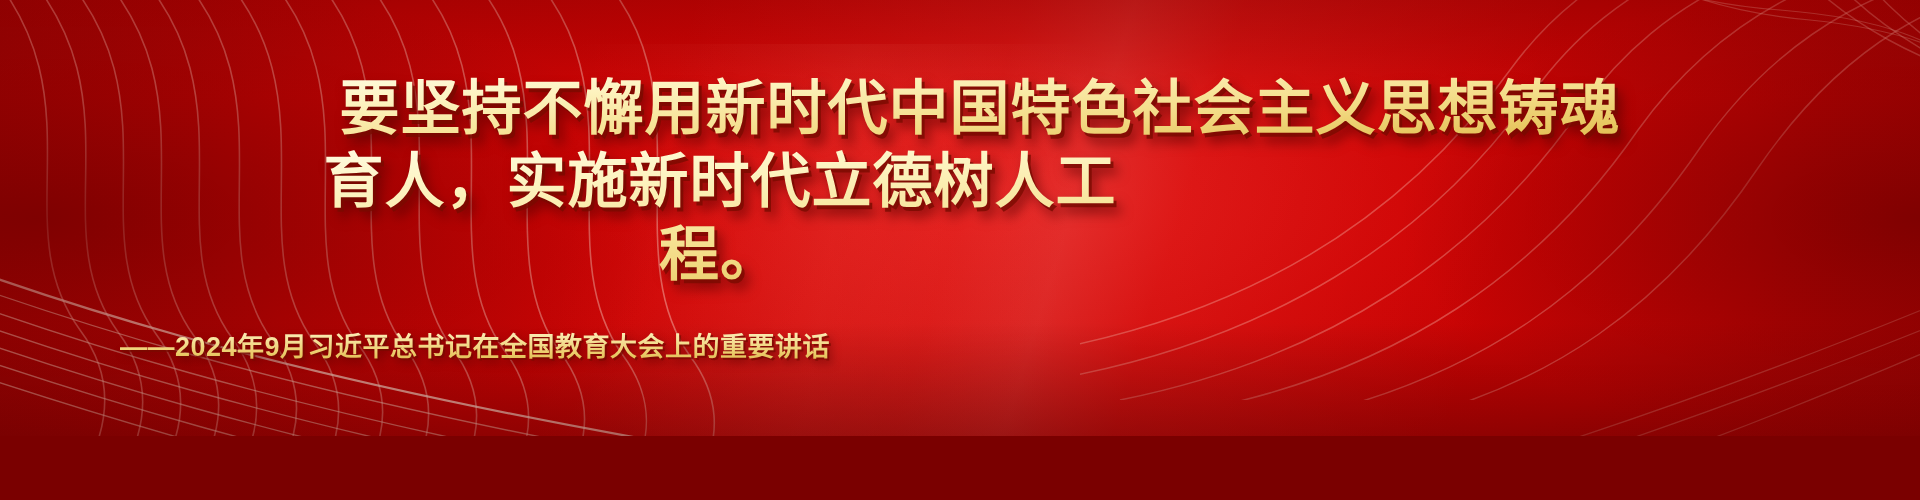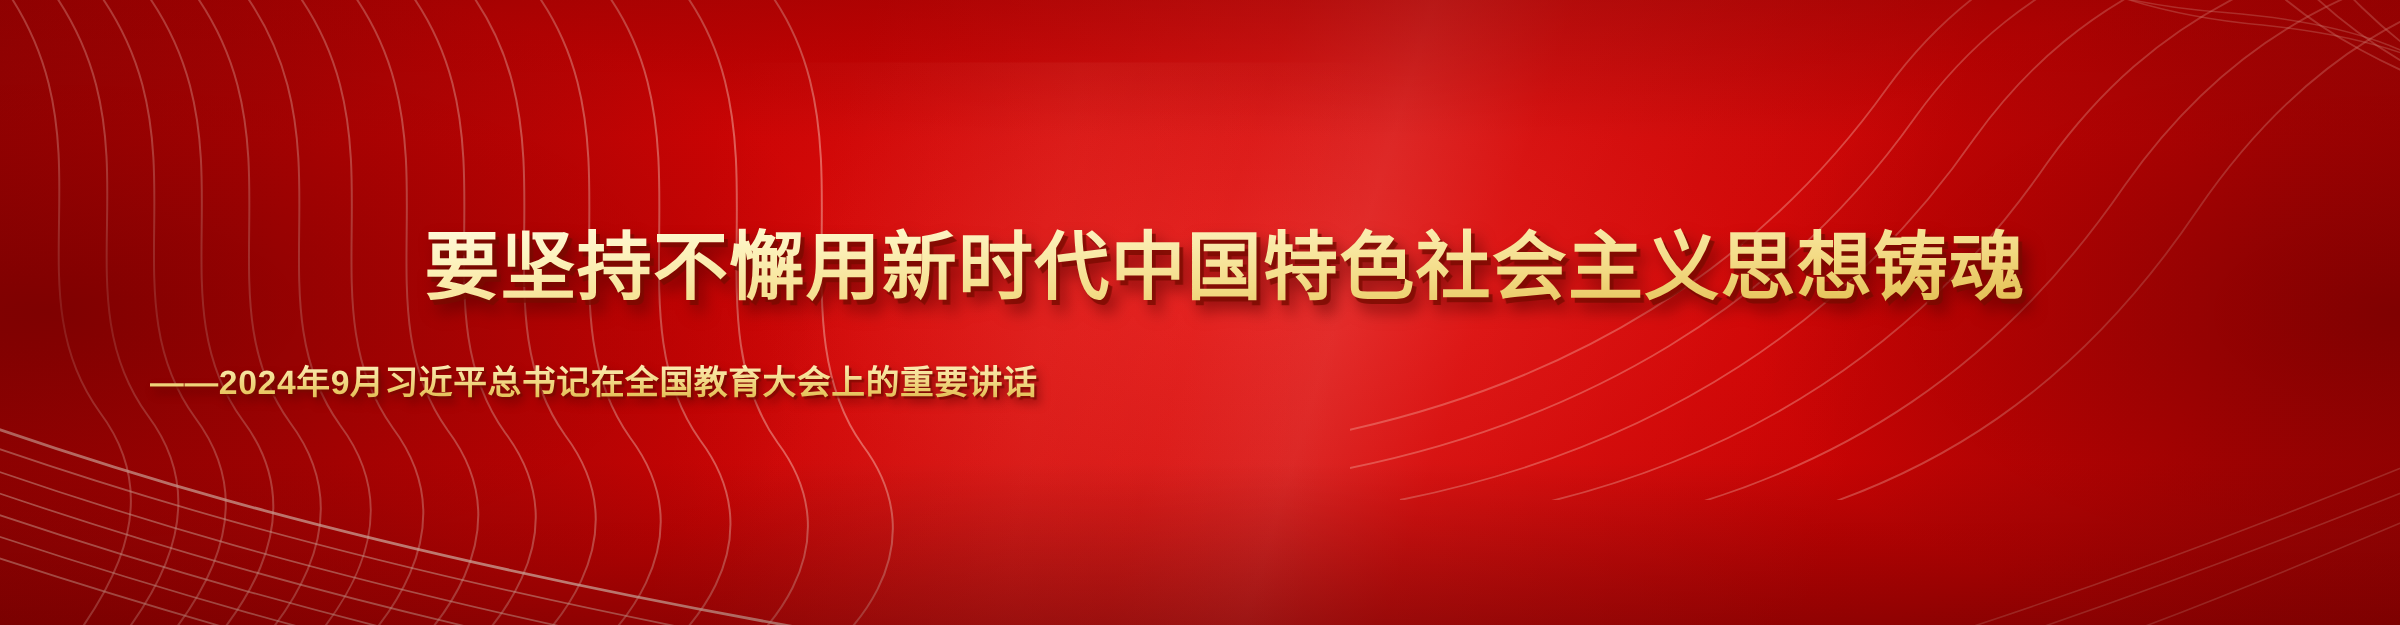--- a/index.html
+++ b/index.html
@@ -2,21 +2,21 @@
 <html lang="zh-CN"><head>
 <meta charset="utf-8">
 <title>banner</title>
 <style>
   html,body{margin:0;padding:0;background:#7a0000;}
   *{box-sizing:border-box;}
 
   .banner{
     position:relative;
     width:1920px;
-    height:500px;
+    height:436px;
     overflow:hidden;
     font-family:"Liberation Sans","DejaVu Sans",sans-serif;
     background:
       radial-gradient(ellipse 70% 120% at 52% 46%, #e01010 0%, #d00404 30%, #bc0303 58%, #9c0202 82%, #8a0101 100%);
   }
 
   
   .vignette{
     position:absolute; inset:0;
     background:
@@ -183,16 +183,17 @@
         <path d="M-20 310 C 124 268, 306 206, 546 108"></path>
         <path d="M40 320 C 170 284, 330 224, 556 126"></path>
       </g>
     </svg>
   </div>
 
   <div class="vignette"></div>
 
   <div class="content">
     <h1 class="headline line1">要坚持不懈用新时代中国特色社会主义思想铸魂</h1>
+    <h1 class="headline line2">育人，实施新时代立德树人工程。</h1>
     <p class="attribution">——2024年9月习近平总书记在全国教育大会上的重要讲话</p>
   </div>
 
 </div>
 
 </body></html>

